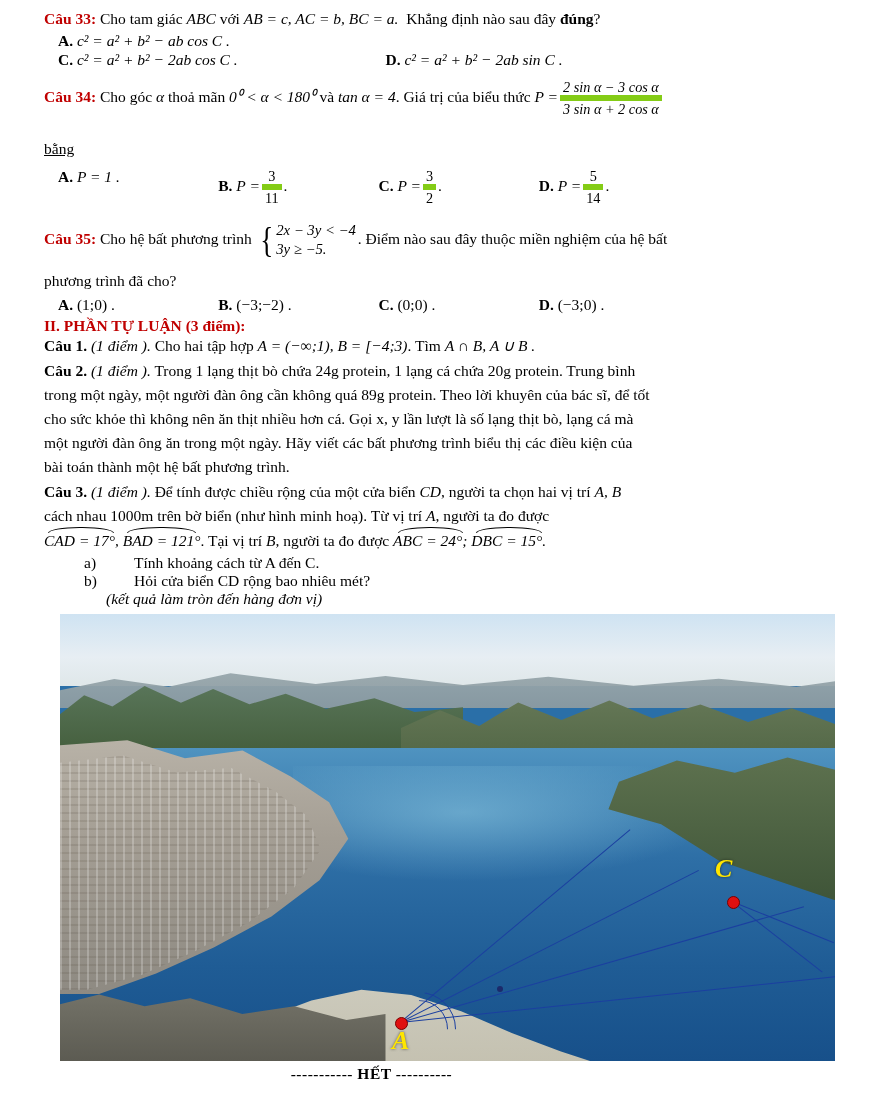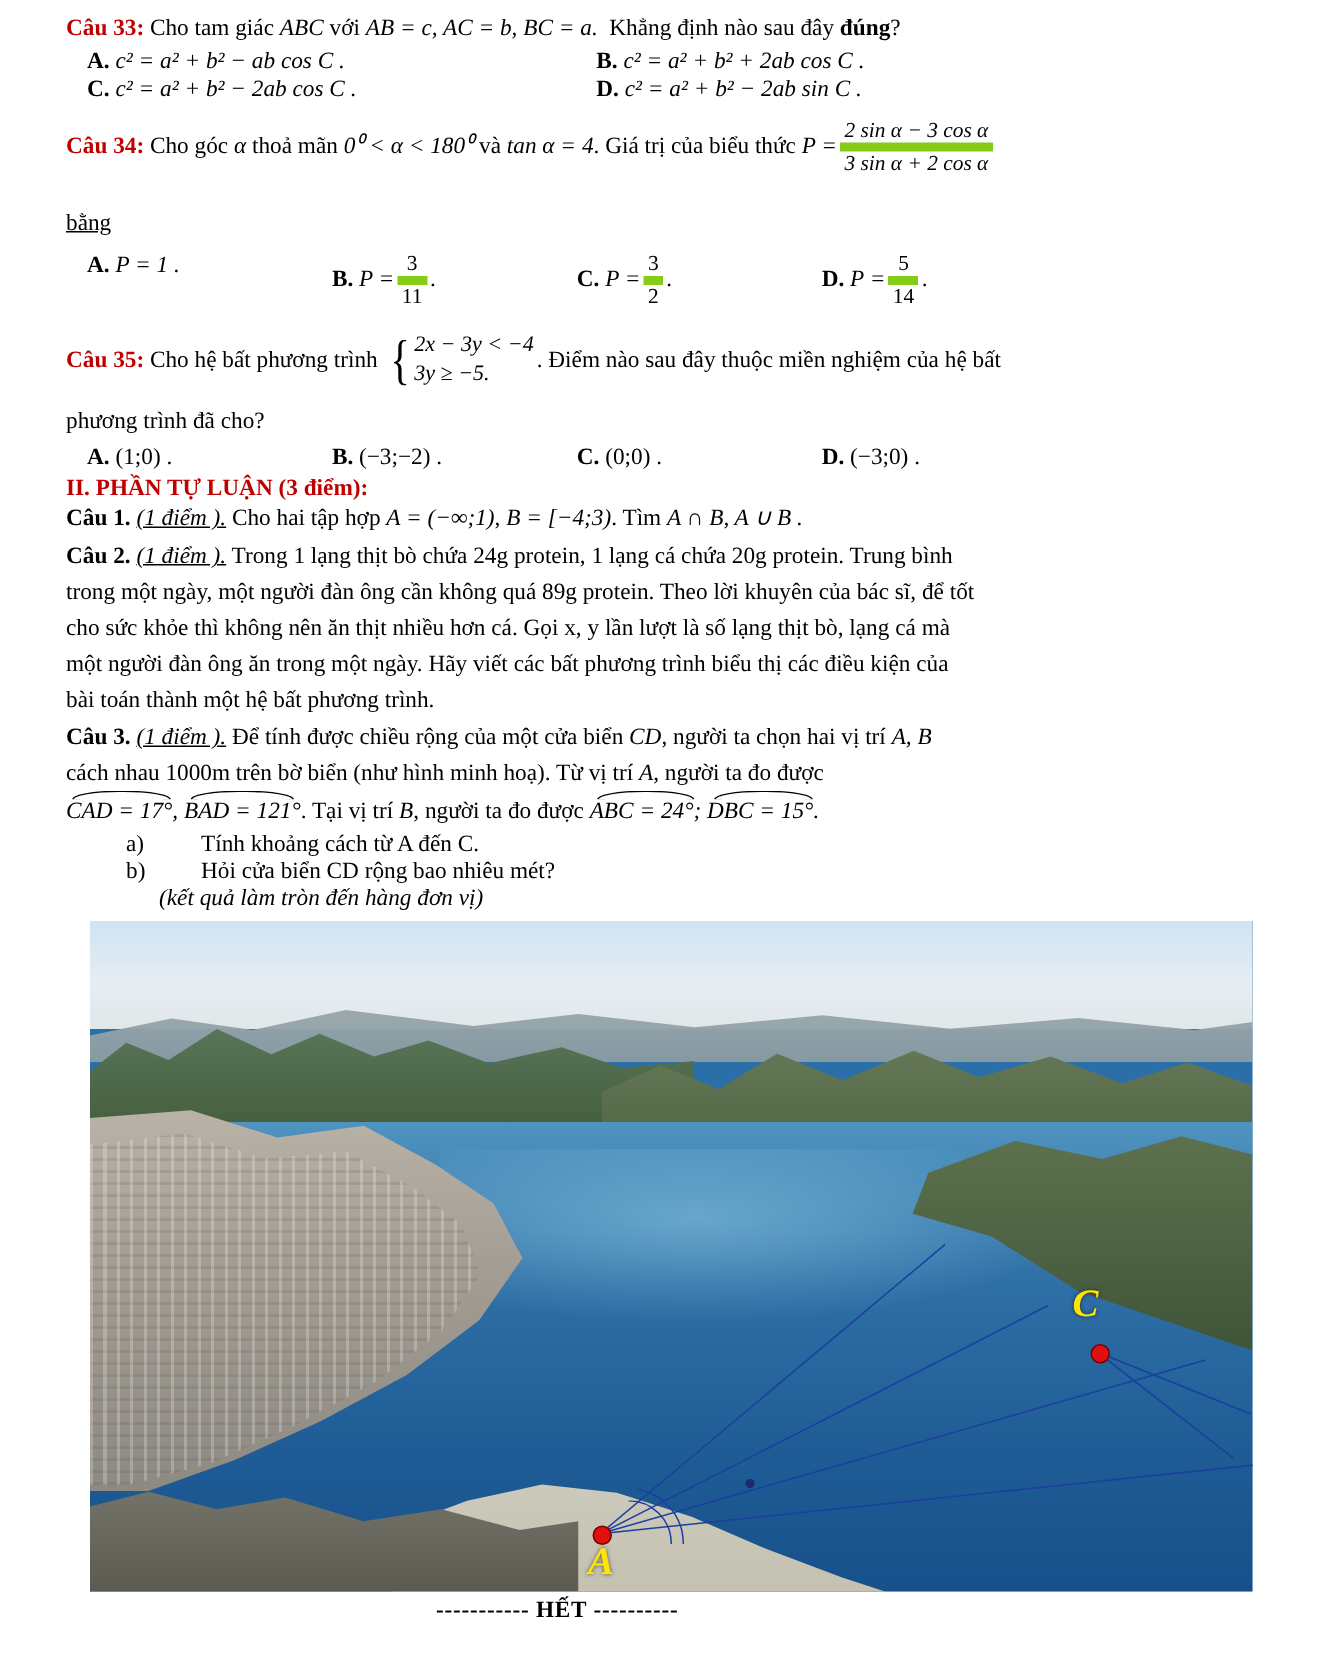--- a/index.html
+++ b/index.html
@@ -19,31 +19,30 @@
   .page {
     padding: 8px 44px 0 44px;
     box-sizing: border-box;
     width: 743px;
   }
   .q-label {
     color: #c00000;
     font-weight: bold;
   }
   .bold { font-weight: bold; }
-  .ital { font-style: italic; text-decoration: underline; }
+  .ital { font-style: italic; }
   .mi { font-family: "Liberation Serif", serif; font-style: italic; }
   .mn { font-family: "Liberation Serif", serif; font-style: normal; }
   .block { margin: 0 0 2px 0; line-height: 1.42; }
 
   
   .opts {
     display: flex;
     width: 100%;
     margin: 1px 0 0 0;
-    gap: 12px;
   }
   .opts .cell { flex: 1 1 0; white-space: nowrap; }
   .opts2 .cell { flex: 0 0 50%; }
   .opt-key { font-weight: bold; }
   .pad-left-a { padding-left: 14px; }
   .pad-left-b { padding-left: 0px; }
 
   
   .frac {
     display: inline-block;
@@ -221,24 +220,20 @@
 <div class="page">
 
   <div class="block">
     <span class="q-label">Câu 33:</span>
     <span>Cho tam giác </span><span class="mi">ABC</span><span> với </span><span class="mi">AB = c, AC = b, BC = a.</span>&nbsp;&nbsp;<span>Khẳng định nào sau đây </span><span class="bold">đúng</span><span>?</span>
   </div>
   <div class="opts opts2">
     <div class="cell pad-left-a">
       <span class="opt-key">A.</span>
       <span class="mi">c² = a² + b² − ab cos C .</span>
-    </div>
-    <div class="cell pad-left-b">
-      <span class="opt-key">B.</span>
-      <span class="mi">c² = a² + b² + 2ab cos C .</span>
     </div>
   </div>
   <div class="opts opts2">
     <div class="cell pad-left-a">
       <span class="opt-key">C.</span>
       <span class="mi">c² = a² + b² − 2ab cos C .</span>
     </div>
     <div class="cell pad-left-b">
       <span class="opt-key">D.</span>
       <span class="mi">c² = a² + b² − 2ab sin C .</span>

